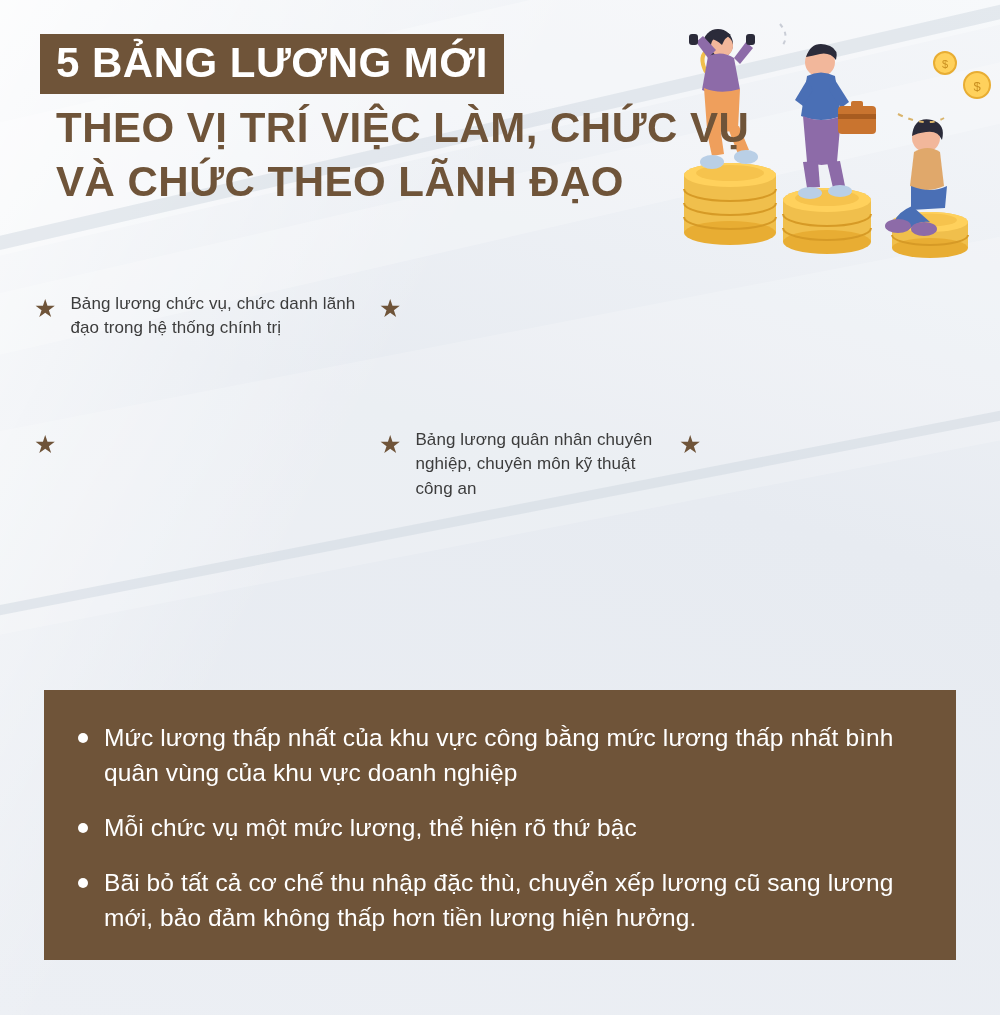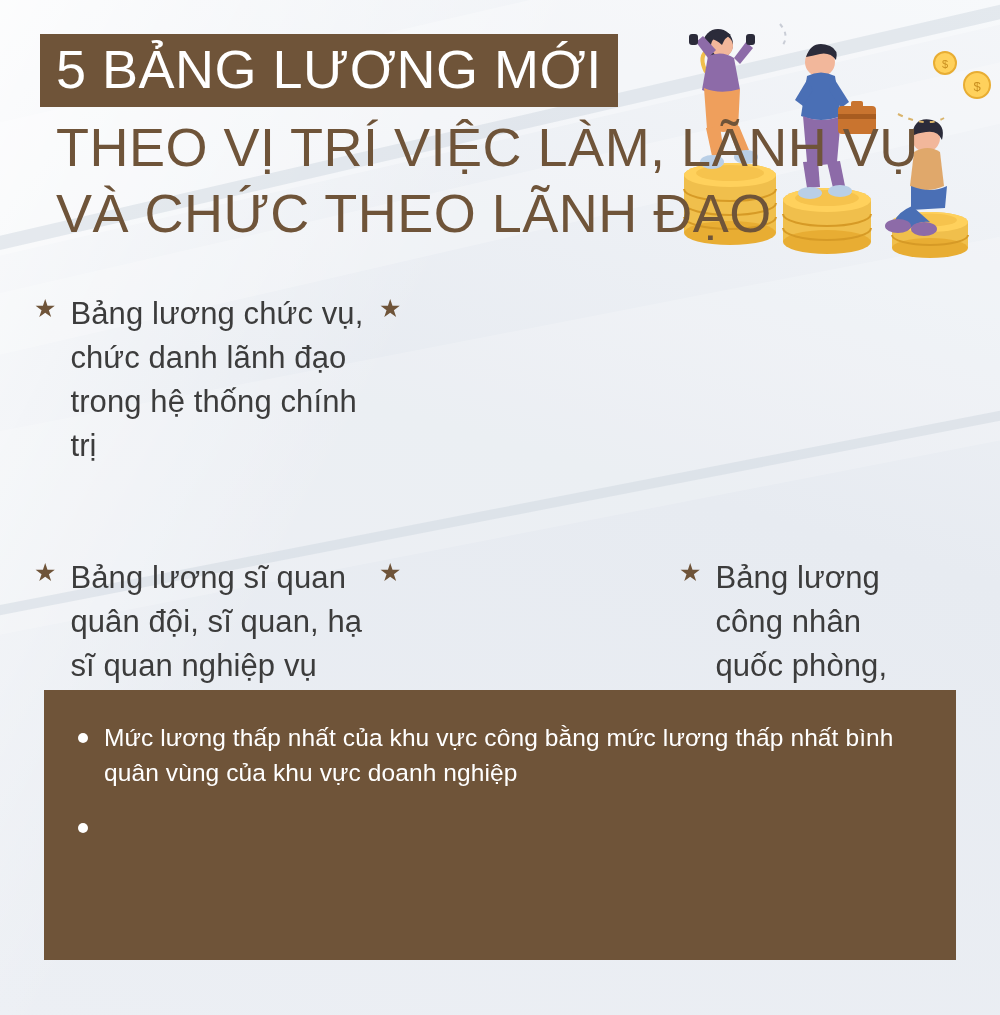--- a/index.html
+++ b/index.html
@@ -38,24 +38,24 @@
 
   
   .title-block {
     position: absolute;
     left: 40px;
     top: 34px;
     width: 680px;
   }
   .title-line {
     display: inline-block;
-    font-weight: normal;
+    font-weight: bold;
     letter-spacing: 0.5px;
     line-height: 1.05;
-    font-size: 54px;
+    font-size: 42px;
     white-space: nowrap;
   }
   .title-line.highlight {
     background: #6f5439;
     color: #ffffff;
     padding: 7px 16px 9px 16px;
     margin-bottom: 6px;
   }
   .title-line.plain {
     color: #6f5439;
@@ -92,21 +92,21 @@
   .star {
     flex: 0 0 auto;
     color: #6f5439;
     font-size: 25px;
     line-height: 28px;
     margin-right: 14px;
     margin-top: 2px;
   }
   .item-text {
     color: #3c3c3c;
-    font-size: 31px;
+    font-size: 17px;
     line-height: 1.42;
     letter-spacing: 0.1px;
   }
   
   .r1c1 { width: 345px; }
   .r1c2 { width: 420px; }
   
   .row2 { margin-top: 88px; }
   .r2c1 { width: 345px; }
   .r2c2 { width: 300px; }
@@ -241,52 +241,56 @@
         <circle cx="315" cy="75" r="13" fill="#ffd15c" stroke="#e8ad33" stroke-width="2"></circle>
         <text x="315" y="81" font-size="13" fill="#c98f20" text-anchor="middle" font-family="Liberation Sans, sans-serif">$</text>
       </g>
       <path d="M236 104 q28 14 46 4" stroke="#d9b36a" stroke-width="2" fill="none" stroke-dasharray="5 6"></path>
       <path d="M118 14 q10 12 2 22" stroke="#c9cdd6" stroke-width="2" fill="none" stroke-dasharray="4 5"></path>
     </svg>
   </div>
 
   <div class="title-block">
     <div class="title-line highlight">5 BẢNG LƯƠNG MỚI</div>
-    <div class="title-line plain">THEO VỊ TRÍ VIỆC LÀM, LÃNH VỤ</div>
+    <div class="title-line plain">THEO VỊ TRÍ VIỆC LÀM, CHỨC VỤ</div>
     <div class="title-line plain">VÀ CHỨC THEO LÃNH ĐẠO</div>
   </div>
 
   <div class="items">
     <div class="row row1">
       <div class="item r1c1">
         <span class="star">★</span>
         <span class="item-text">Bảng lương chức vụ, chức danh lãnh đạo trong hệ thống chính trị</span>
       </div>
       <div class="item r1c2">
         <span class="star">★</span>
       </div>
     </div>
     <div class="row row2">
       <div class="item r2c1">
         <span class="star">★</span>
-        <span class="item-text">Bảng lương sĩ quan quân đội, sĩ quan, hạ sĩ quan nghiệp vụ công an</span>
       </div>
       <div class="item r2c2">
         <span class="star">★</span>
+        <span class="item-text">Bảng lương quân nhân chuyên nghiệp, chuyên môn kỹ thuật công an</span>
       </div>
       <div class="item r2c3">
         <span class="star">★</span>
-        <span class="item-text">Bảng lương công nhân quốc phòng, công nhân công an</span>
       </div>
     </div>
   </div>
 
   <div class="note-box">
     <div class="note">
       <span class="bullet"></span>
       <span class="note-text">Mức lương thấp nhất của khu vực công bằng mức lương thấp nhất bình quân vùng của khu vực doanh nghiệp</span>
     </div>
     <div class="note">
       <span class="bullet"></span>
+      <span class="note-text">Mỗi chức vụ một mức lương, thể hiện rõ thứ bậc</span>
+    </div>
+    <div class="note">
+      <span class="bullet"></span>
+      <span class="note-text">Bãi bỏ tất cả cơ chế thu nhập đặc thù, chuyển xếp lương cũ sang lương mới, bảo đảm không thấp hơn tiền lương hiện hưởng.</span>
     </div>
   </div>
 
 </div>
 
 </body></html>

